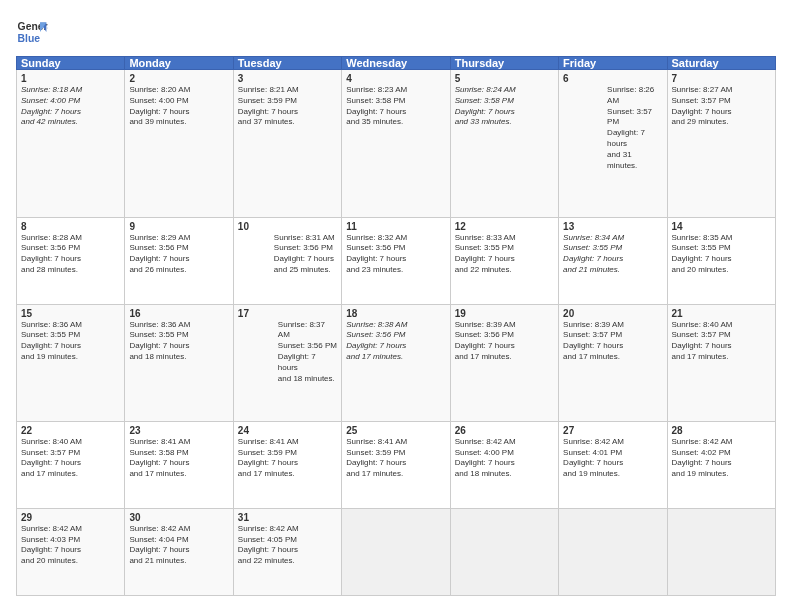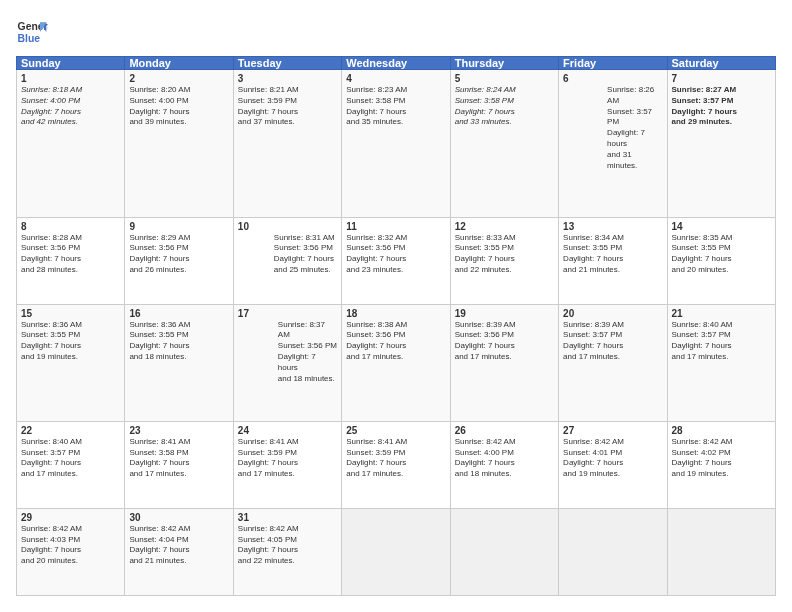--- a/index.html
+++ b/index.html
@@ -159,21 +159,21 @@
           </td>
           <td>
             <span class="day-num">6</span>
             <div class="day-info" style="white-space: pre-line; margin-left: 44px;">Sunrise: 8:26 AM
 Sunset: 3:57 PM
 Daylight: 7 hours
 and 31 minutes.</div>
           </td>
           <td>
             <span class="day-num">7</span>
-            <div class="day-info" style="white-space: pre-line; font-weight: bold;">Sunrise: 8:27 AM
+            <div class="day-info" style="white-space: pre-line;">Sunrise: 8:27 AM
 Sunset: 3:57 PM
 Daylight: 7 hours
 and 29 minutes.</div>
           </td>
         </tr>
         <tr>
           <td>
             <span class="day-num">8</span>
             <div class="day-info" style="white-space: pre-line;">Sunrise: 8:28 AM
 Sunset: 3:56 PM
@@ -203,21 +203,21 @@
           </td>
           <td>
             <span class="day-num">12</span>
             <div class="day-info" style="white-space: pre-line;">Sunrise: 8:33 AM
 Sunset: 3:55 PM
 Daylight: 7 hours
 and 22 minutes.</div>
           </td>
           <td>
             <span class="day-num">13</span>
-            <div class="day-info" style="white-space: pre-line;">Sunrise: 8:34 AM
+            <div class="day-info" style="white-space: pre-line; font-style: italic;">Sunrise: 8:34 AM
 Sunset: 3:55 PM
 Daylight: 7 hours
 and 21 minutes.</div>
           </td>
           <td>
             <span class="day-num">14</span>
             <div class="day-info" style="white-space: pre-line;">Sunrise: 8:35 AM
 Sunset: 3:55 PM
 Daylight: 7 hours
 and 20 minutes.</div>
@@ -240,21 +240,21 @@
           </td>
           <td>
             <span class="day-num">17</span>
             <div class="day-info" style="white-space: pre-line; margin-left: 40px;">Sunrise: 8:37 AM
 Sunset: 3:56 PM
 Daylight: 7 hours
 and 18 minutes.</div>
           </td>
           <td>
             <span class="day-num">18</span>
-            <div class="day-info" style="white-space: pre-line;">Sunrise: 8:38 AM
+            <div class="day-info" style="white-space: pre-line; font-style: italic;">Sunrise: 8:38 AM
 Sunset: 3:56 PM
 Daylight: 7 hours
 and 17 minutes.</div>
           </td>
           <td>
             <span class="day-num">19</span>
             <div class="day-info" style="white-space: pre-line;">Sunrise: 8:39 AM
 Sunset: 3:56 PM
 Daylight: 7 hours
 and 17 minutes.</div>

